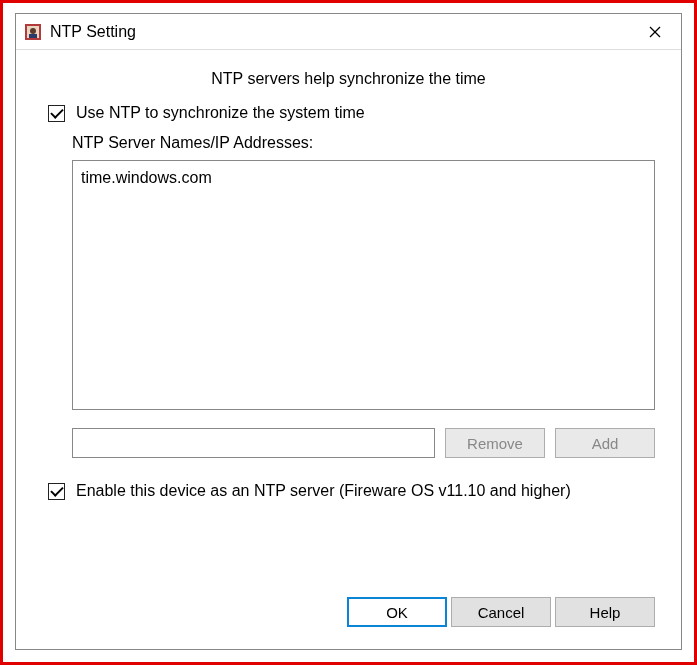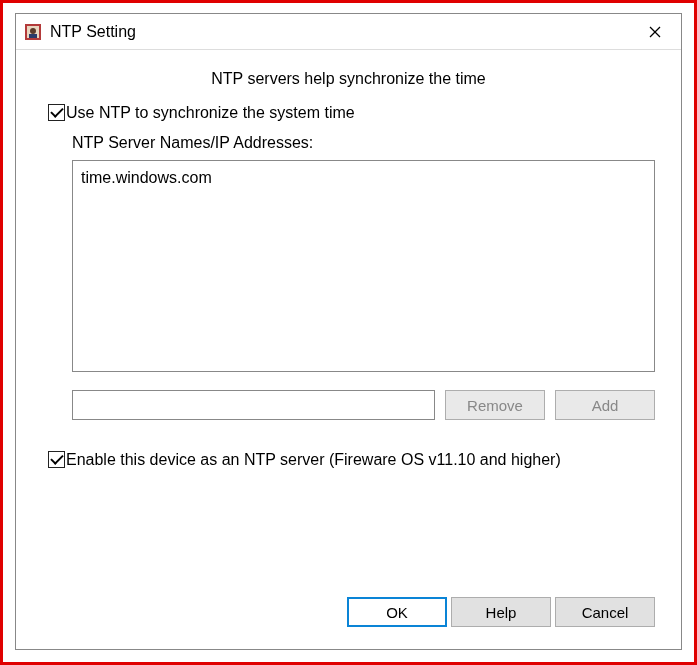--- a/index.html
+++ b/index.html
@@ -60,22 +60,22 @@
     display: flex;
     flex-direction: column;
   }
   .desc {
     font-size: 16px;
     margin-bottom: 16px;
     text-align: center;
   }
   .checkbox-row {
     display: flex;
-    align-items: flex-start;
-    gap: 1px;
+    align-items: flex-end;
+    gap: 11px;
     margin-bottom: 12px;
     margin-left: 6px;
   }
   .checkbox {
     width: 17px;
     height: 17px;
     border: 1px solid #222;
     display: flex;
     align-items: center;
     justify-content: center;
@@ -95,21 +95,21 @@
     margin-left: 30px;
     display: flex;
     flex-direction: column;
   }
   .field-label {
     font-size: 16px;
     margin-bottom: 8px;
   }
   .listbox {
     border: 1px solid #888;
-    height: 212px;
+    height: 250px;
     padding: 6px 8px;
     font-size: 16px;
     overflow: auto;
     background: #fff;
   }
   .listbox .item { line-height: 22px; cursor: default; }
   .input-row {
     display: flex;
     gap: 10px;
     margin-top: 18px;
@@ -131,21 +131,21 @@
     font-size: 15px;
     cursor: pointer;
     color: #333;
   }
   .btn.disabled {
     color: #888;
     cursor: default;
     background: #e9e9e9;
   }
   .check2 {
-    margin-top: 31px;
+    margin-top: 24px;
     margin-left: 6px;
   }
   .footer {
     display: flex;
     justify-content: flex-end;
     gap: 4px;
     padding: 0 26px 22px 26px;
   }
   .btn.primary {
     background: #fff;
@@ -205,17 +205,17 @@
 
     <div class="checkbox-row check2">
       <div class="checkbox checked"></div>
       <span class="cb-label">Enable this device as an NTP server (Fireware OS v11.10 and higher)</span>
     </div>
 
   </div>
 
   <div class="footer">
     <button class="btn primary">OK</button>
+    <button class="btn secondary">Cancel</button>
     <button class="btn secondary">Help</button>
-    <button class="btn secondary">Cancel</button>
   </div>
 
 </div>
 
 </body></html>

